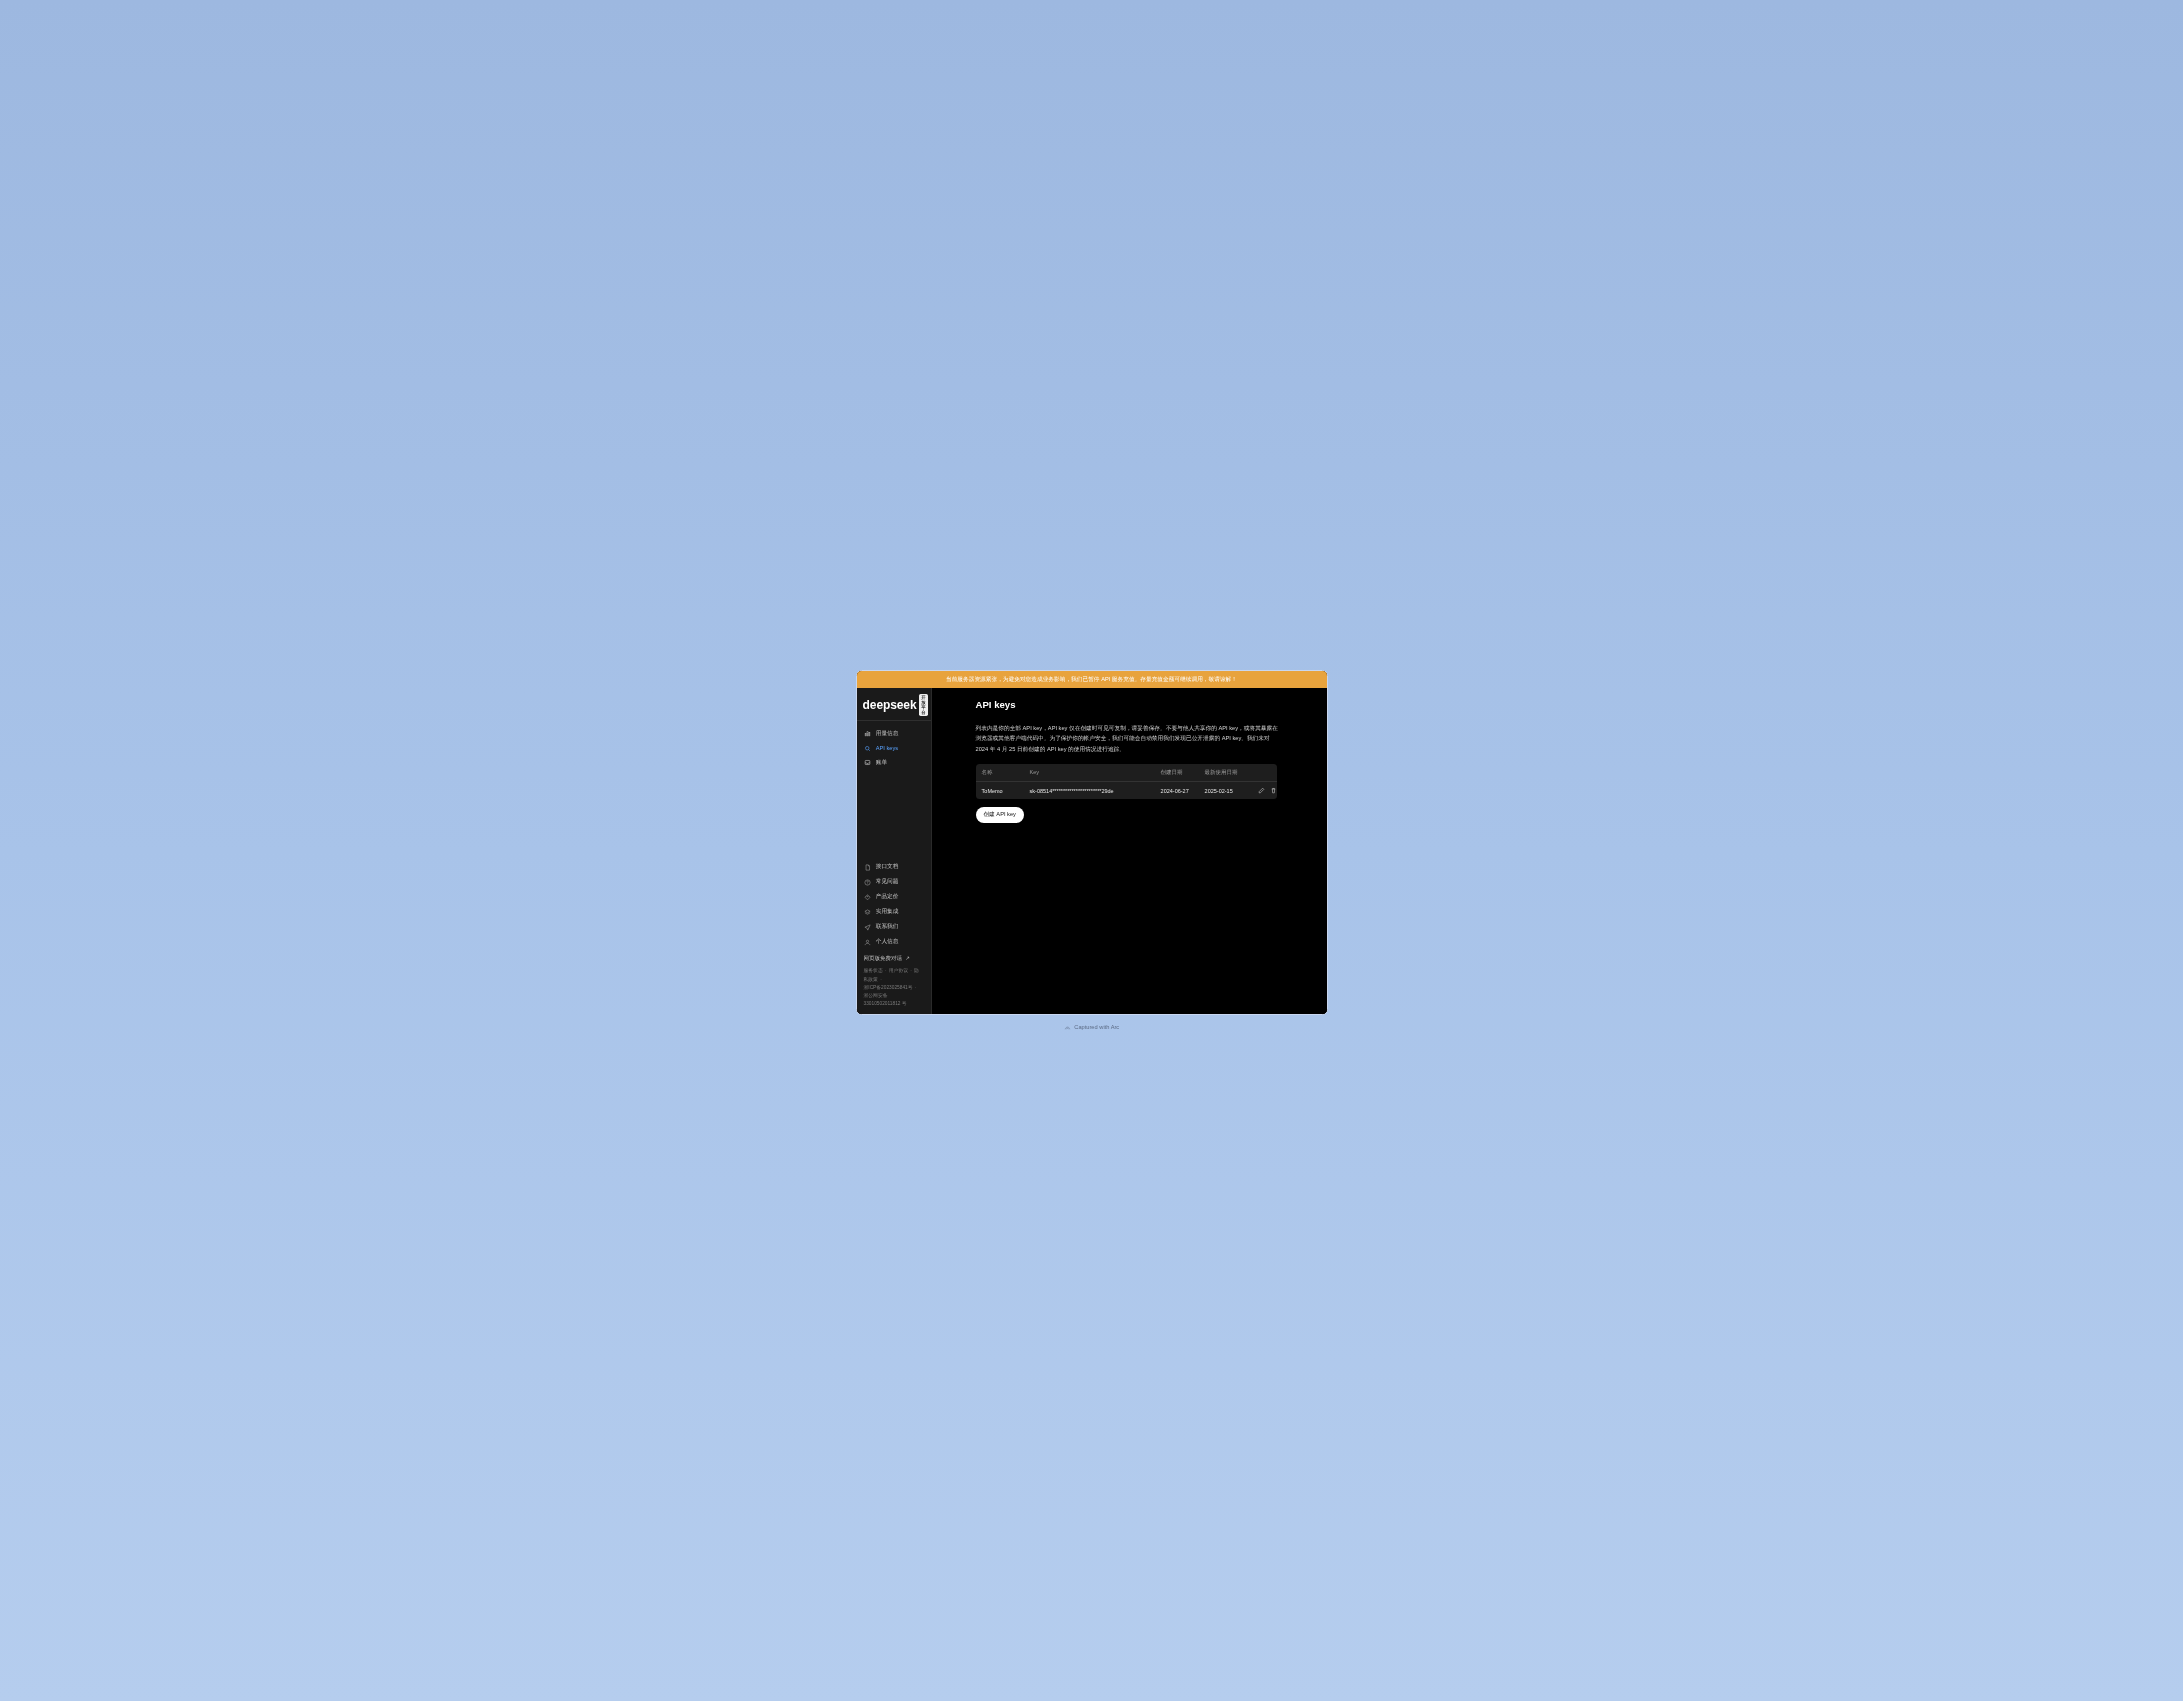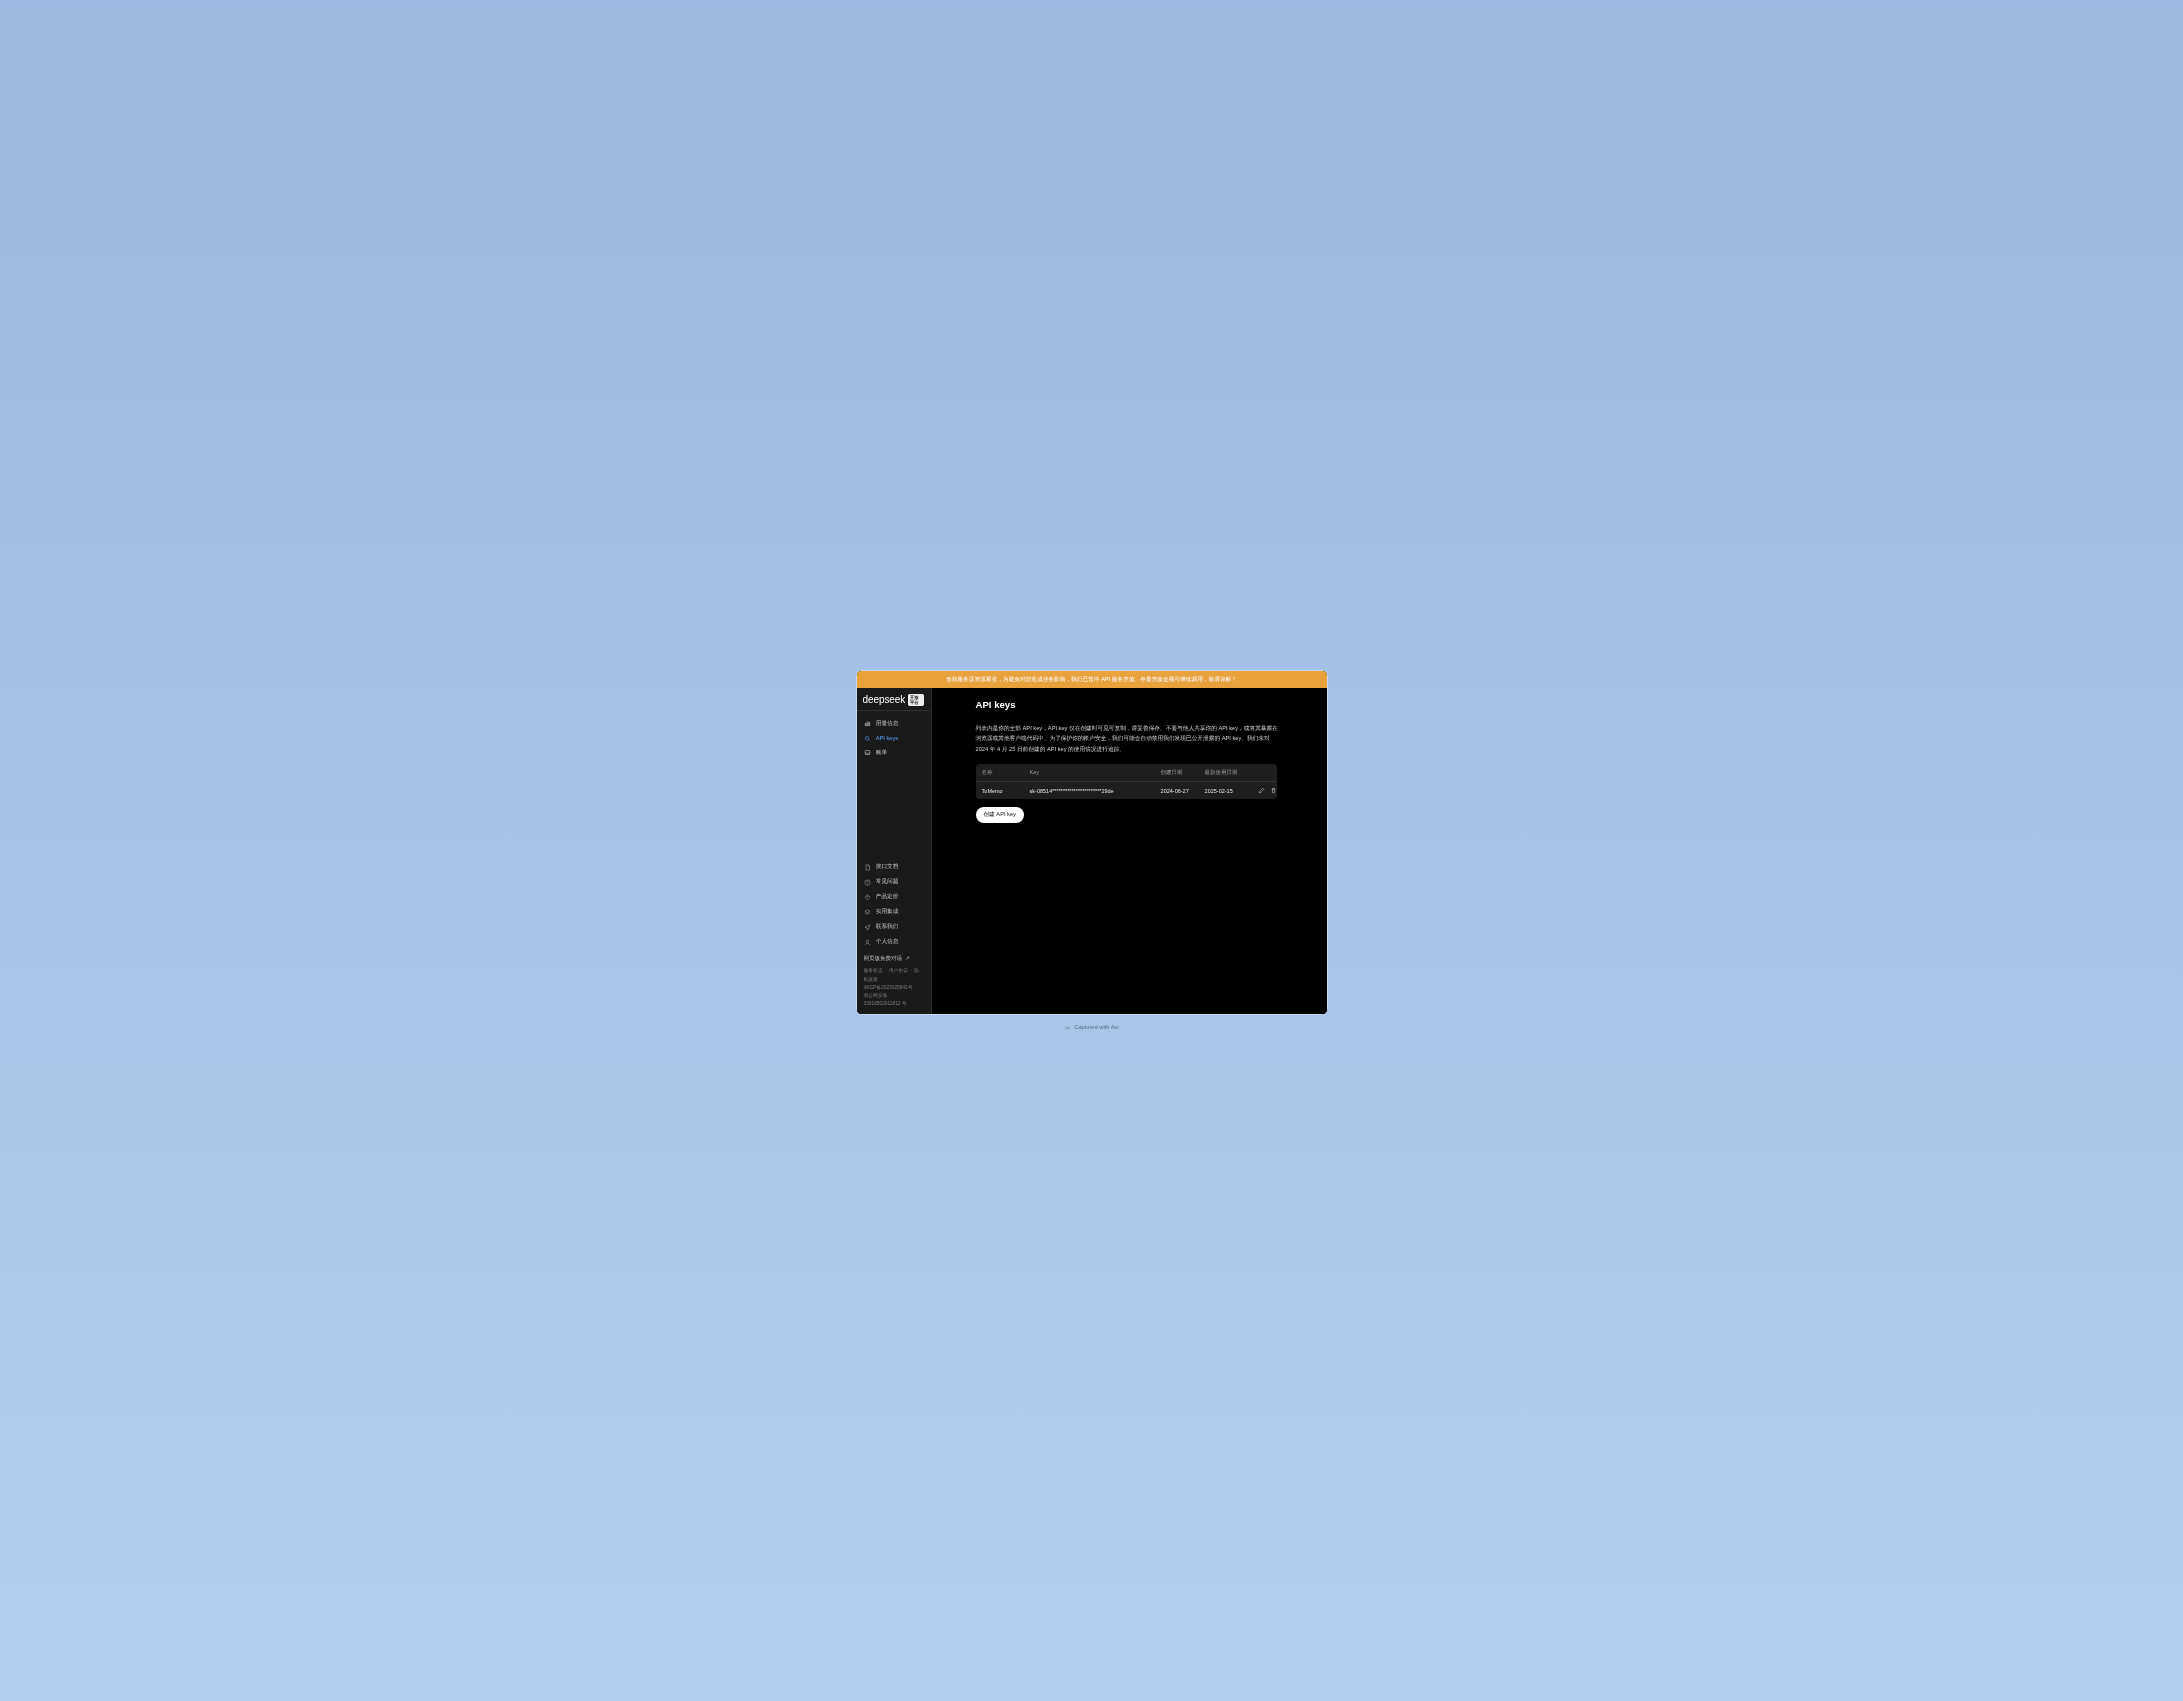--- a/index.html
+++ b/index.html
@@ -47,22 +47,22 @@
   .brand {
     padding: 6.1px 6.1px 4.4px 6.1px;
     display: flex;
     align-items: center;
     gap: 2.6px;
     border-bottom: 0.4px solid #2f2f2f;
     margin-bottom: 3.5px;
   }
   .brand-name {
     color: #fff;
-    font-size: 10px;
-    font-weight: 400;
+    font-size: 12px;
+    font-weight: 700;
     letter-spacing: -0.1px;
   }
   .brand-badge {
     background: #eee;
     color: #222;
     border-radius: 1.7px;
     padding: 0.9px 2.2px;
     font-size: 4.4px;
     font-weight: 700;
   }

